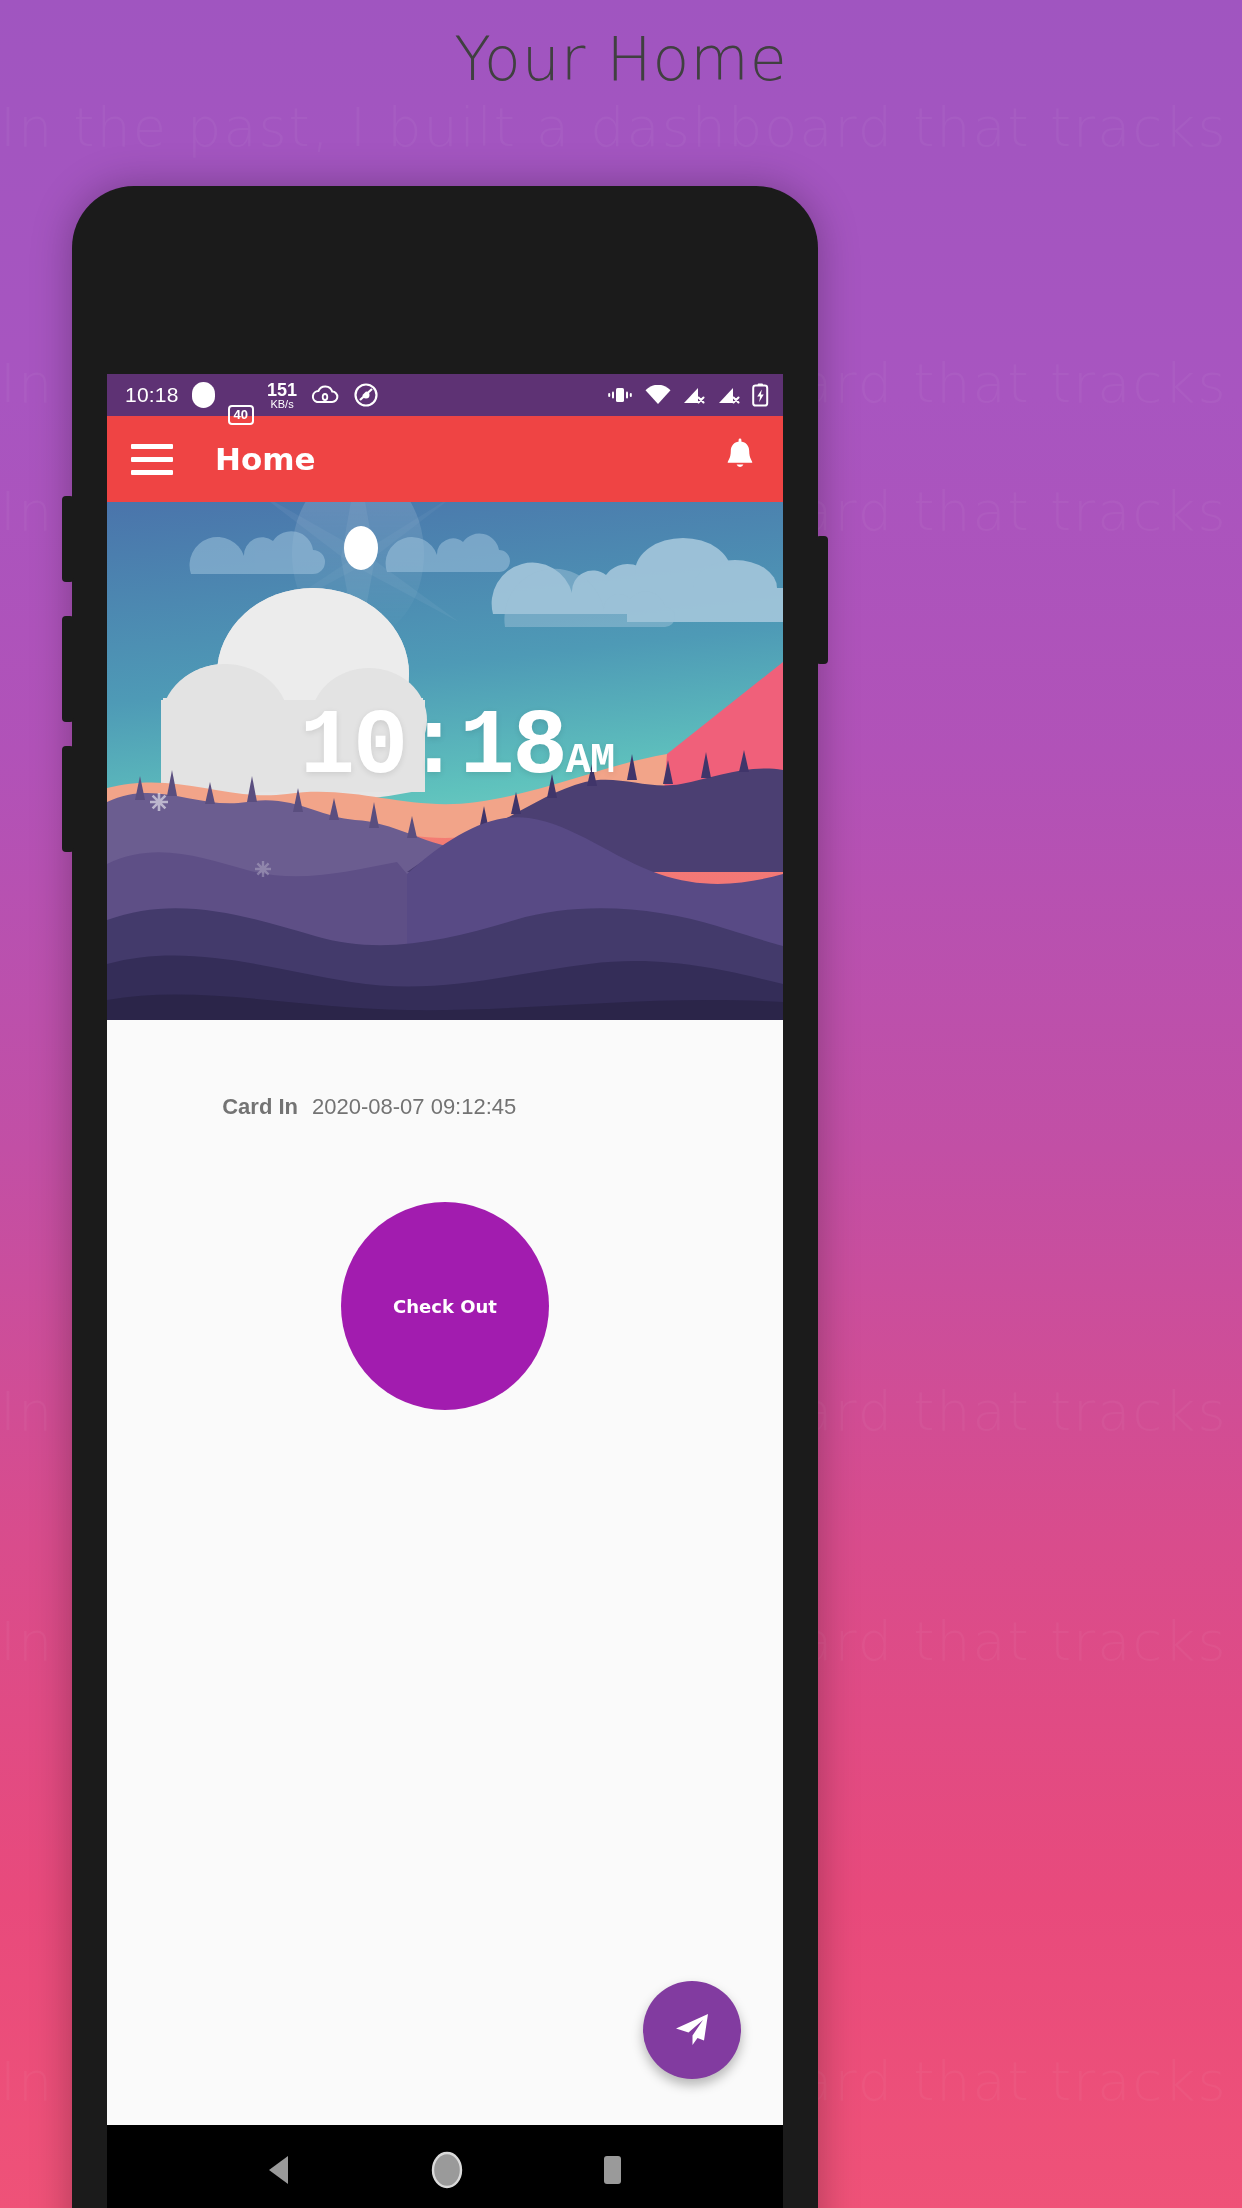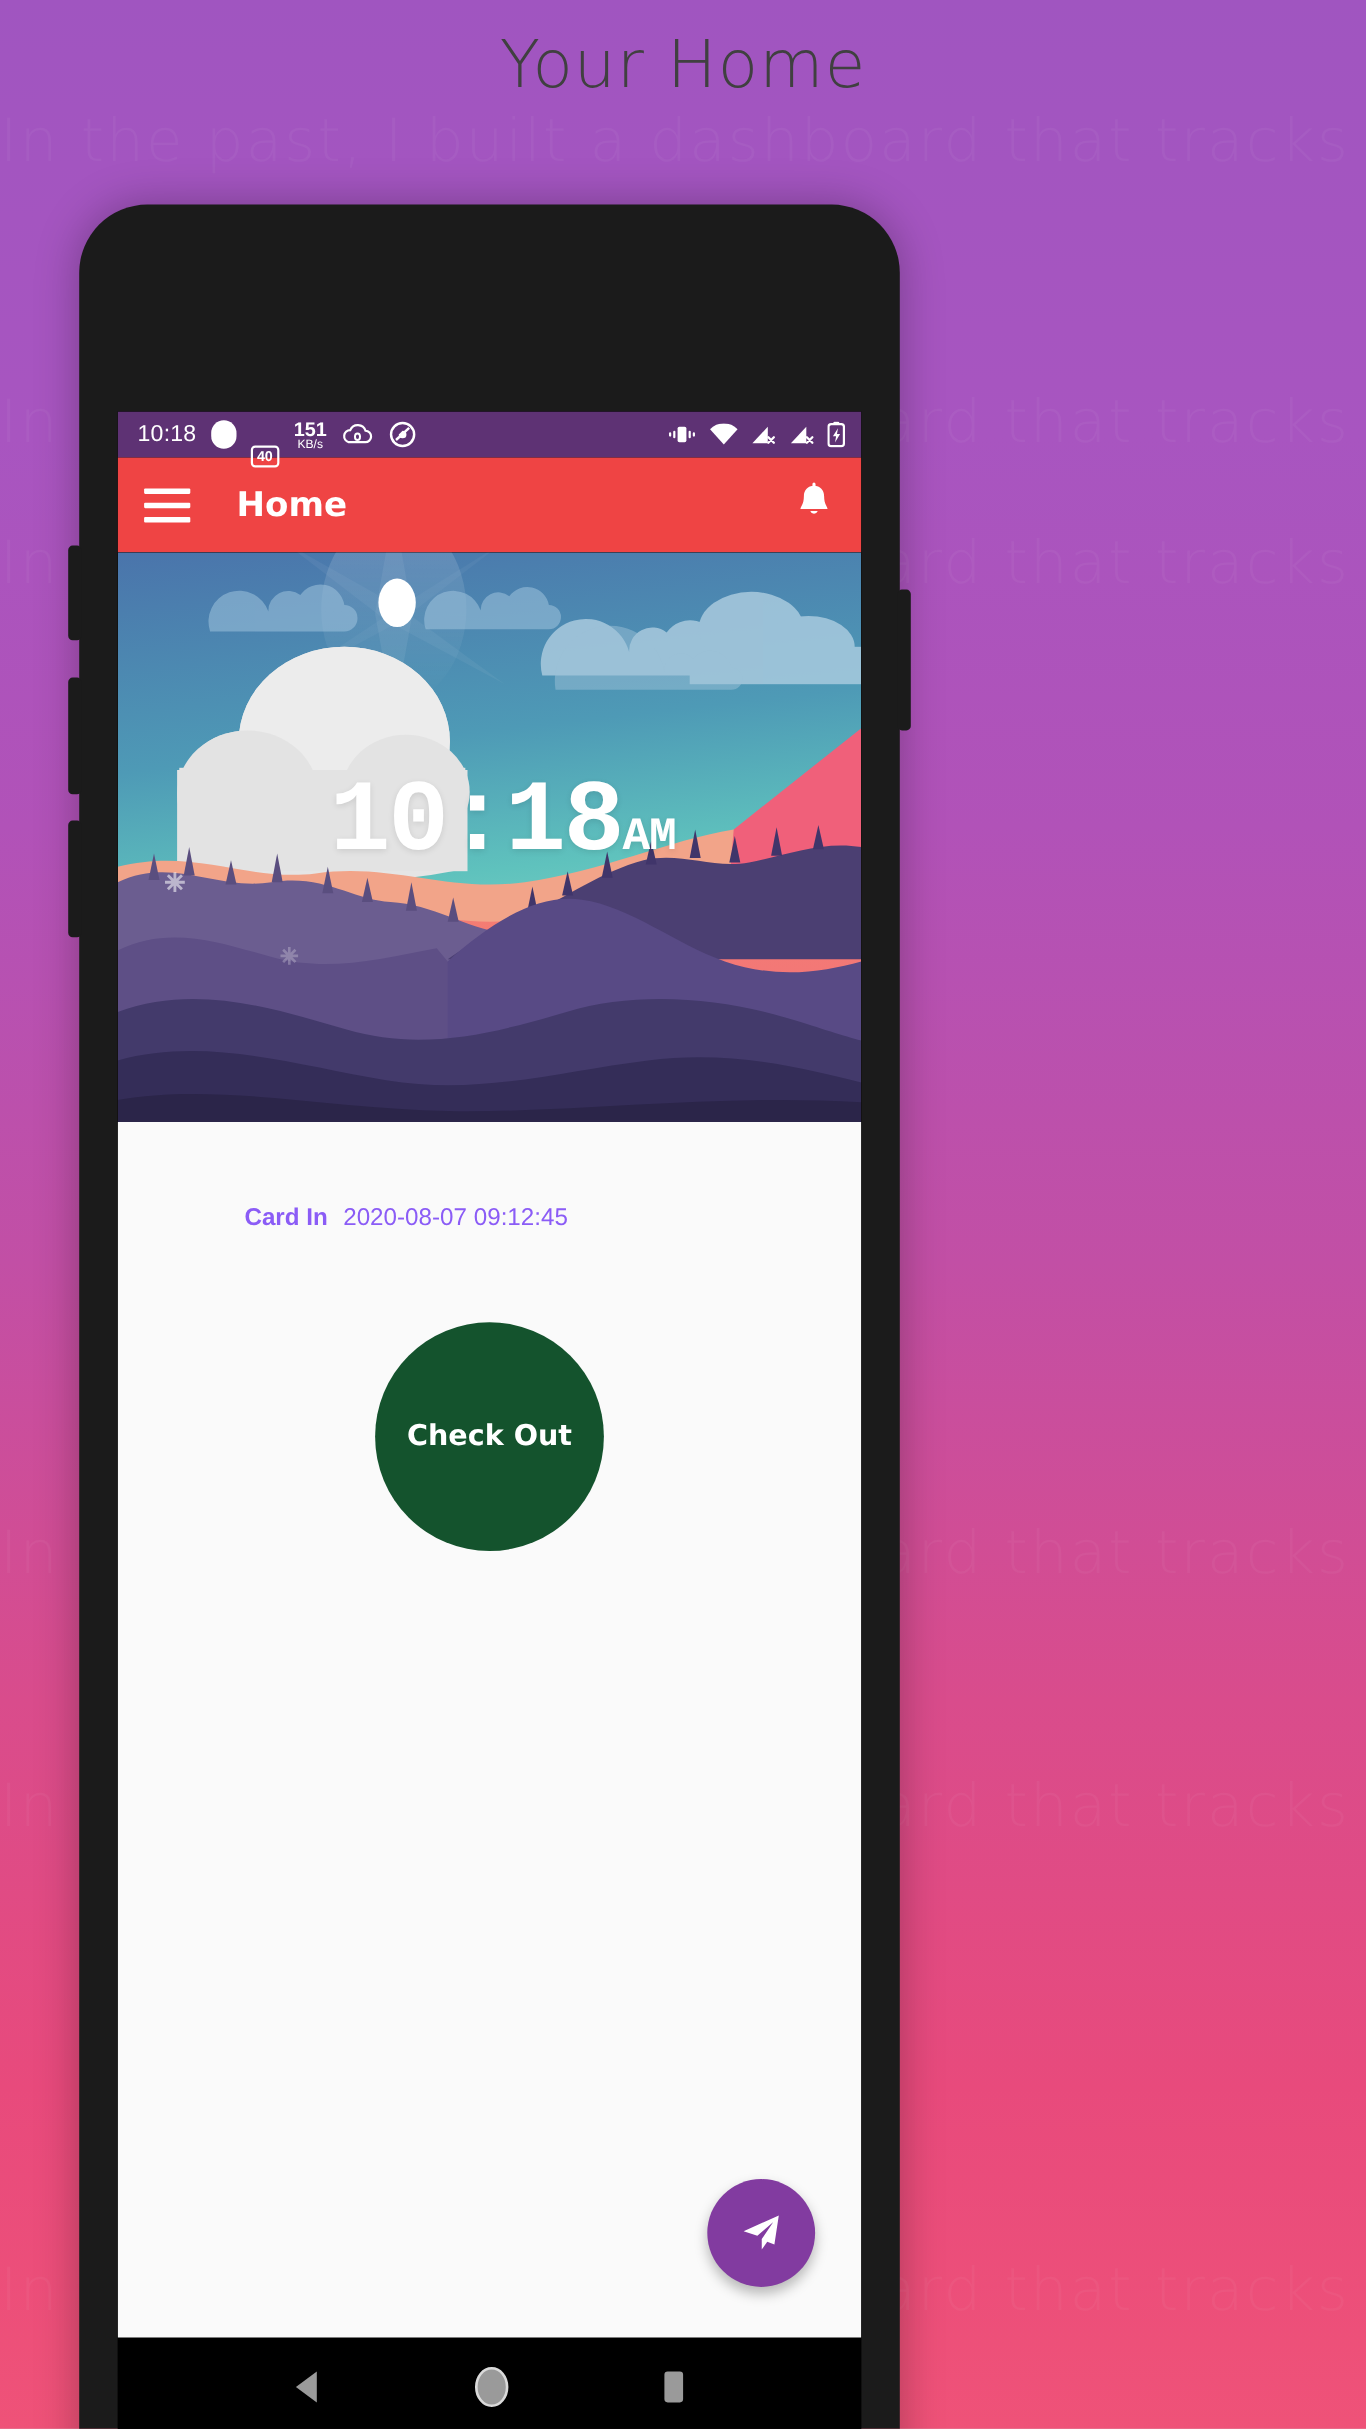--- a/index.html
+++ b/index.html
@@ -149,33 +149,33 @@
   
   .content {
     background: #fafafa;
     height: calc(1845px - 42px - 86px - 518px - 94px);
     position: relative;
   }
   .rows { padding: 74px 0 0 0; }
   .row {
     display: flex;
     font-size: 22px;
-    color: #8b5cf6;
+    color: #737373;
     margin-bottom: 22px;
   }
   .row .label { width: 205px; text-align: right; font-weight: 700; padding-right: 14px; }
   .row .value { font-weight: 400; }
 
   .checkout-wrap { display: flex; justify-content: center; margin-top: 82px; }
   .checkout {
     width: 208px; height: 208px;
     border-radius: 50%;
-    background: #14532d;
+    background: #a21caf;
     color: #fff;
-    font-size: 26px;
+    font-size: 18px;
     font-weight: 700;
     display: flex; align-items: center; justify-content: center;
     border: none;
     cursor: pointer;
     font-family: "DejaVu Sans", sans-serif;
   }
 
   .fab {
     position: absolute;
     right: 42px;

